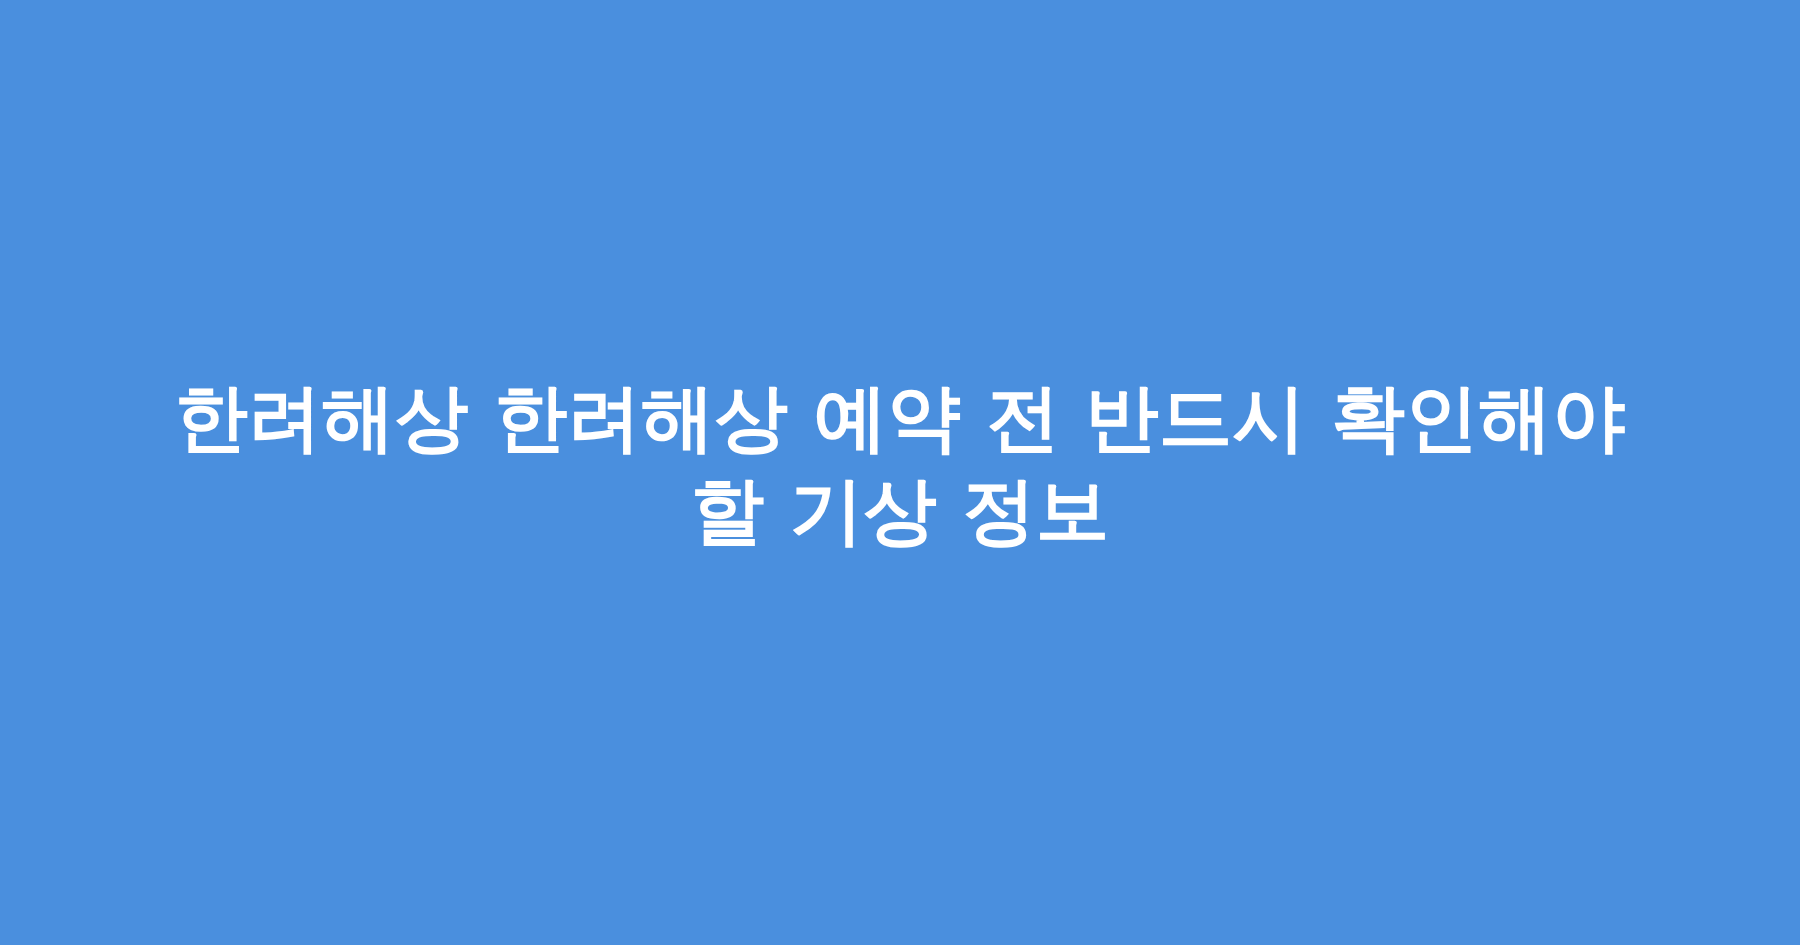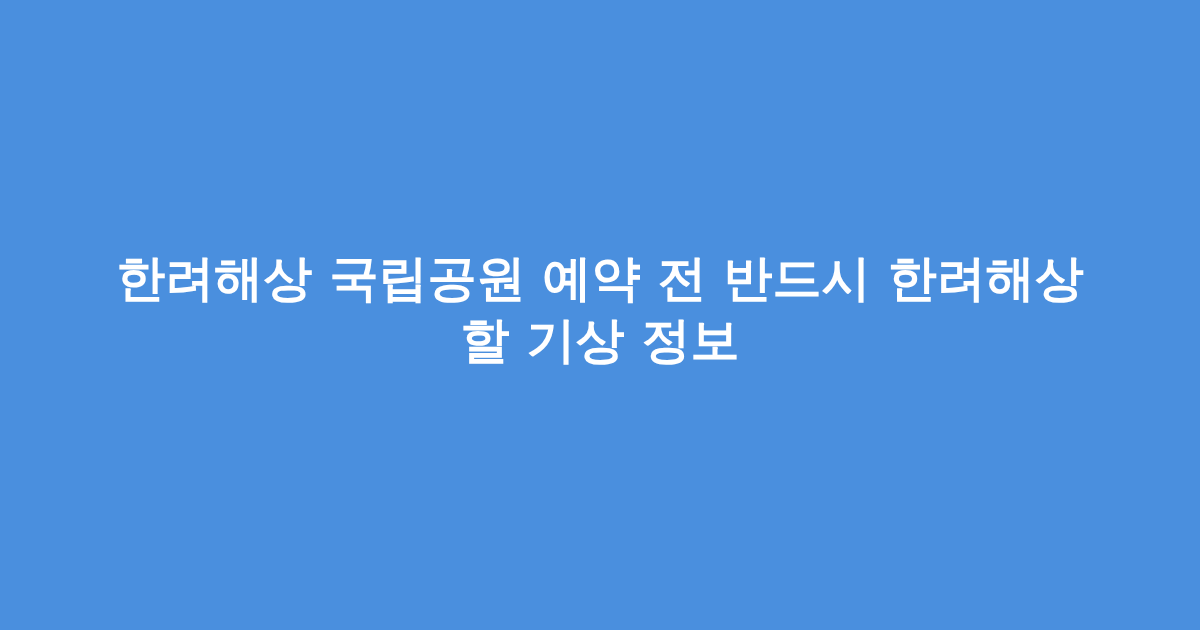--- a/index.html
+++ b/index.html
@@ -55,17 +55,17 @@
     text-rendering: optimizeLegibility;
   }
 </style>
 </head>
 <body>
 
 <div class="thumbnail-card" style="background-color: rgb(74, 143, 222);">
 
   <div class="title-block">
 
-    <h1 class="headline" style="color: rgb(255, 255, 255);">한려해상 국립공원 예약 전 반드시 한려해상 할 기상 정보</h1>
+    <h1 class="headline" style="color: rgb(255, 255, 255);">한려해상 한려해상 예약 전 반드시 확인해야 할 기상 정보</h1>
 
   </div>
 
 </div>
 
 </body></html>

